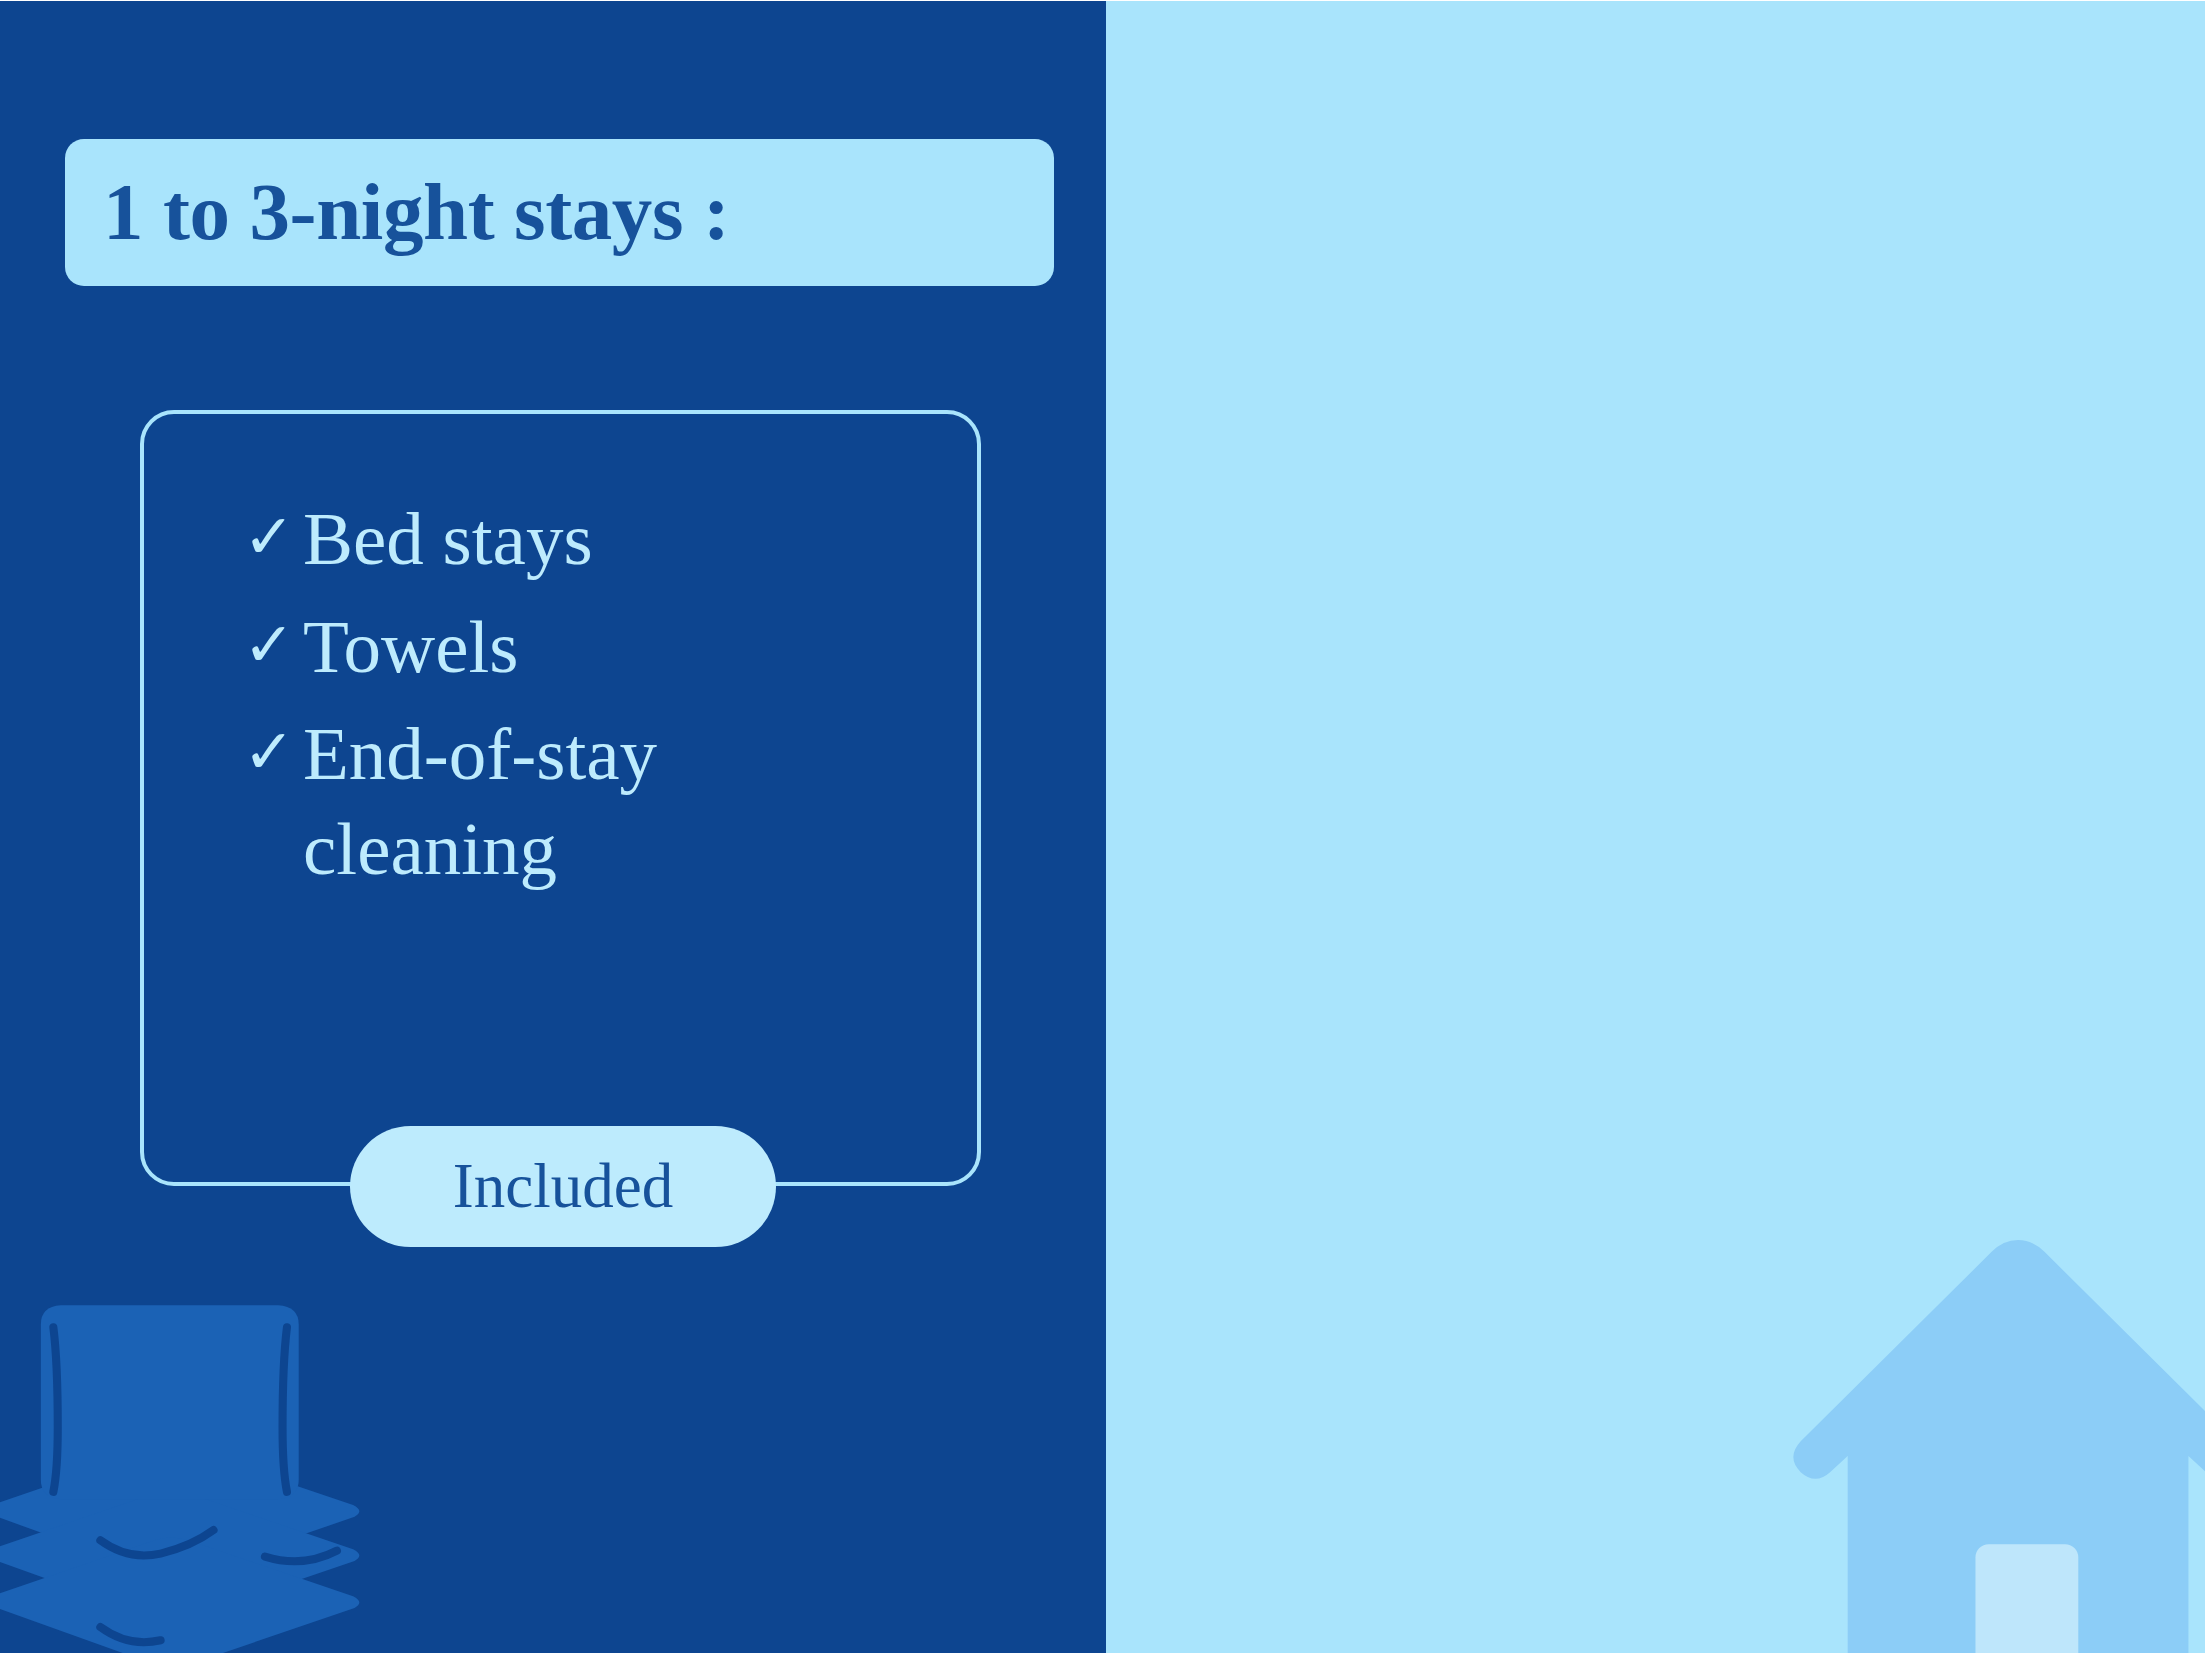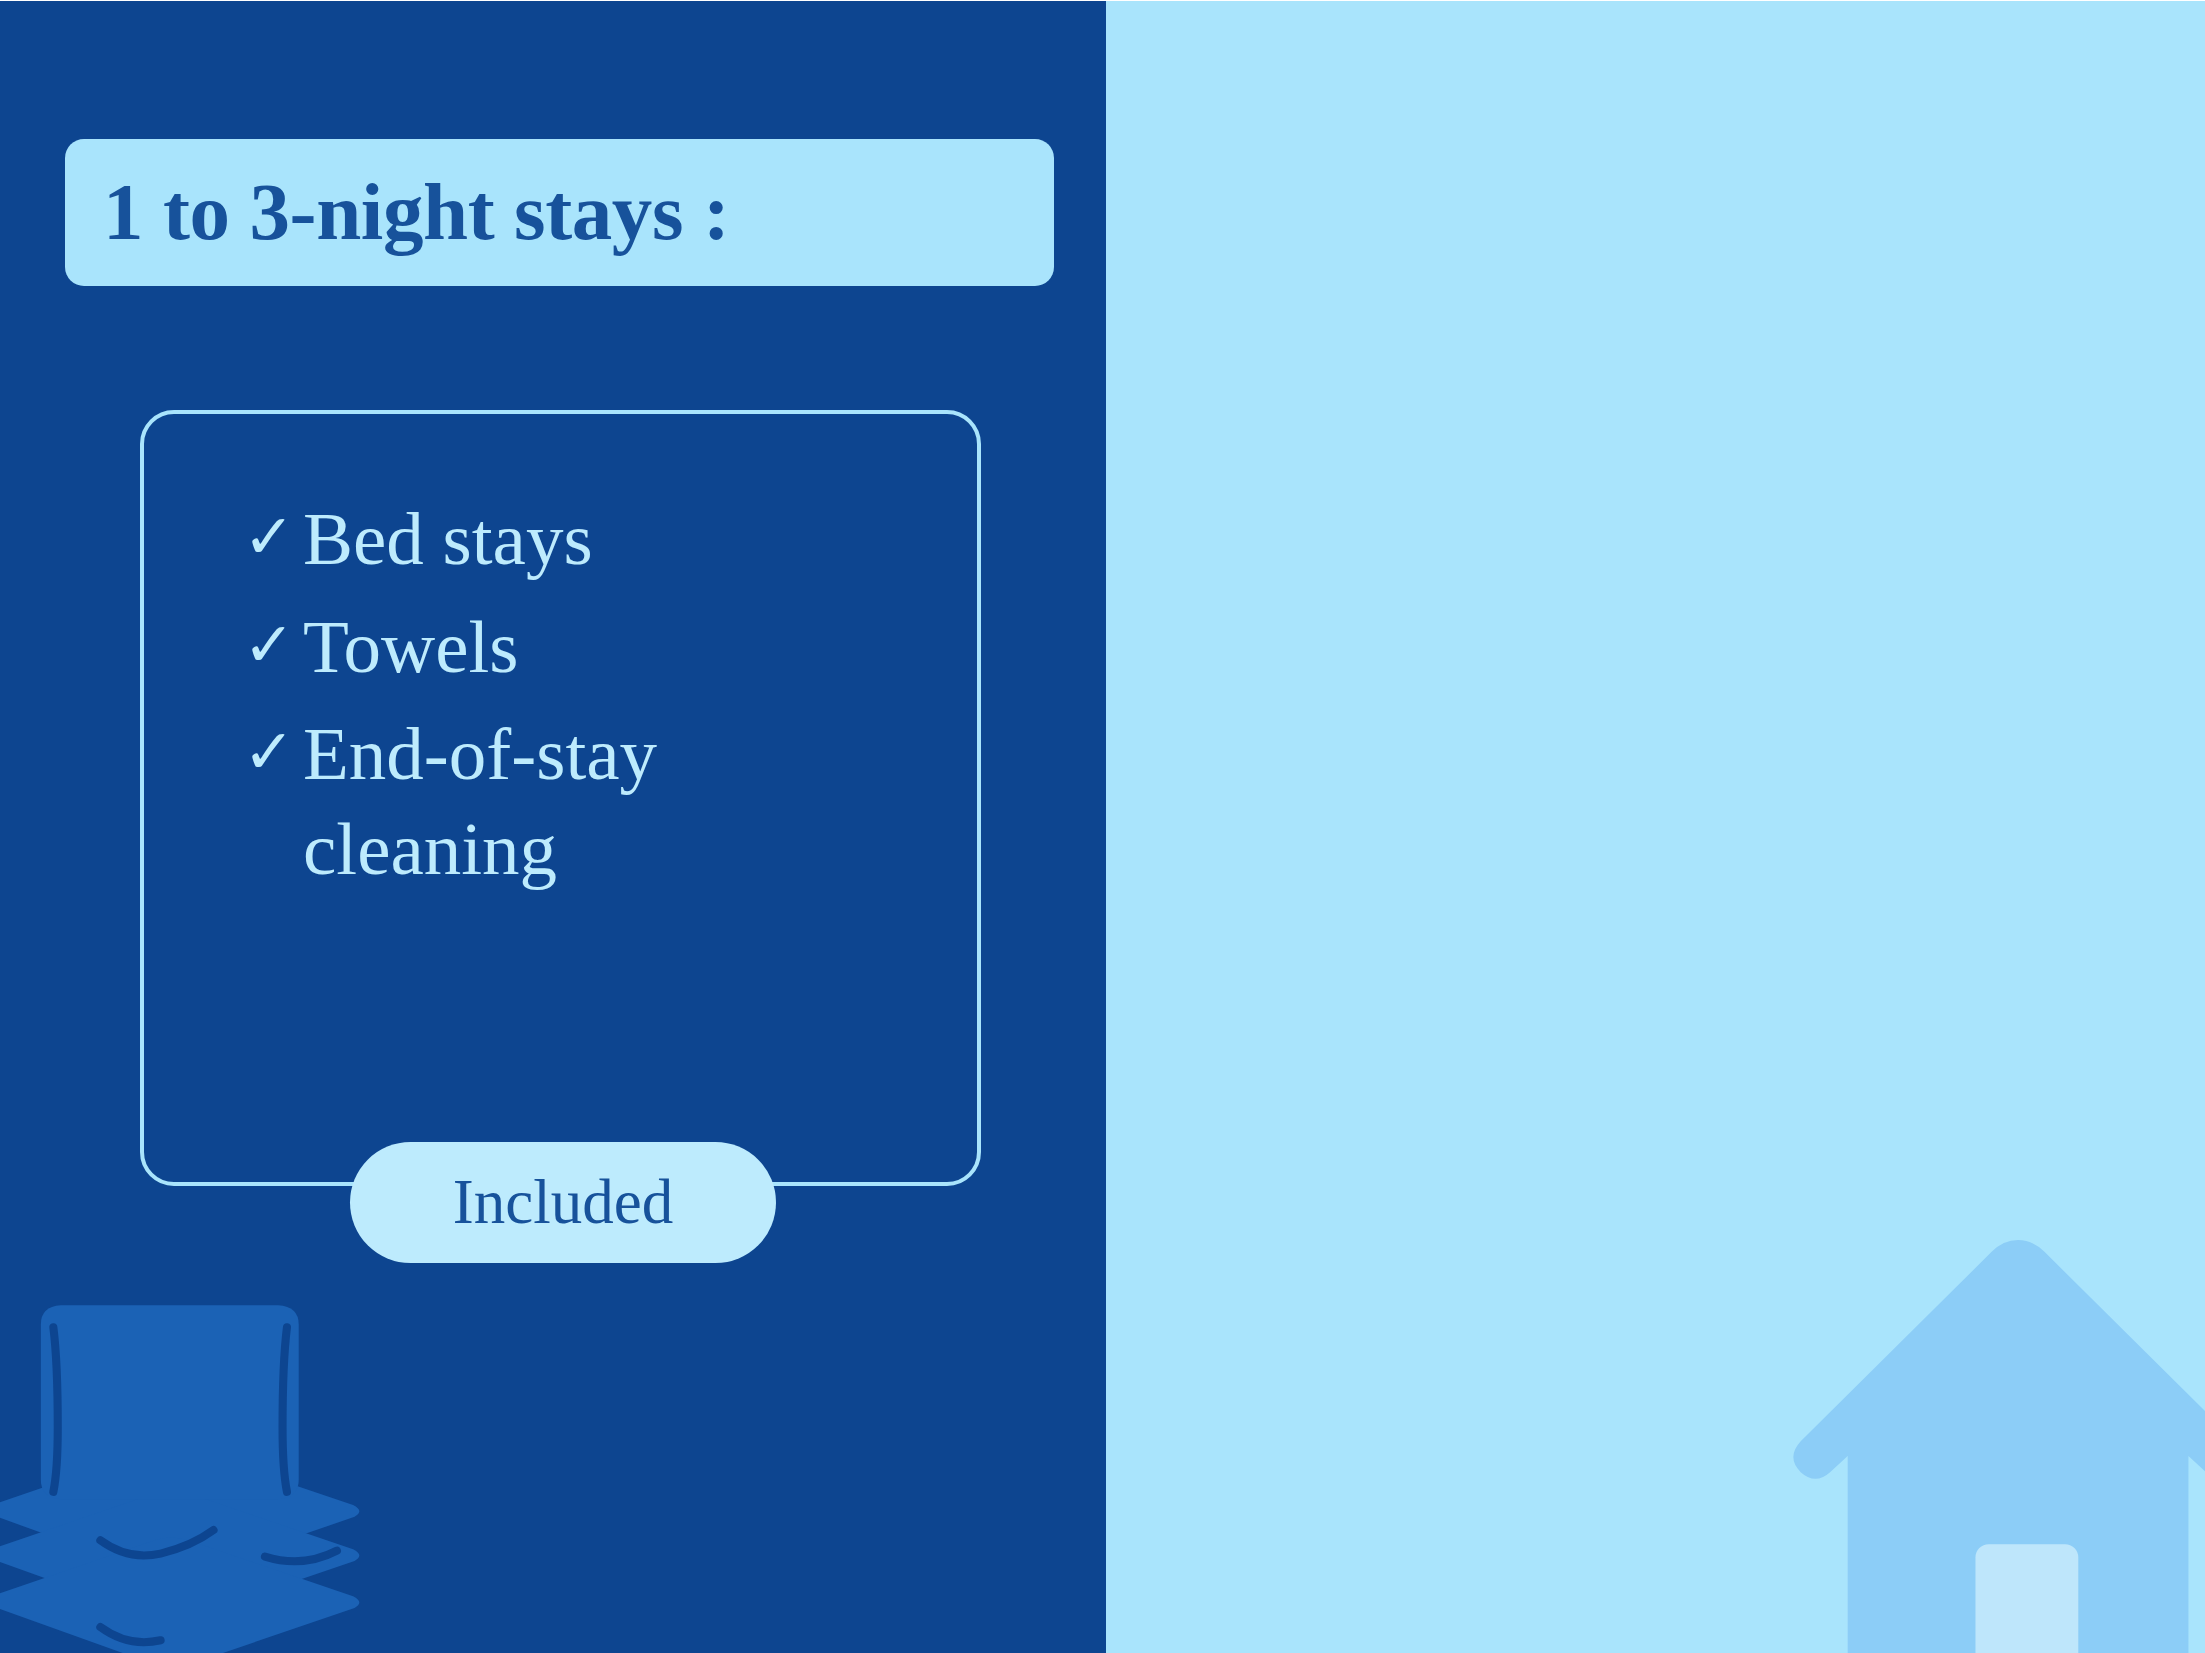--- a/index.html
+++ b/index.html
@@ -109,21 +109,20 @@
     border-radius: 734px;
     font-size: 63px;
     white-space: nowrap;
     z-index: 5;
   }
   .status-badge.included {
     left: 350px;  top: 1125px;
     width: 426px; height: 121px;
     background: #BDEBFD;
     color: #17529B;
-    margin-top: 16px;
   }
 </style>
 </head>
 <body>
 
 <div id="canvas">
 
   <div class="half left">
 
     <svg class="art linens" viewBox="0 0 660 520">

